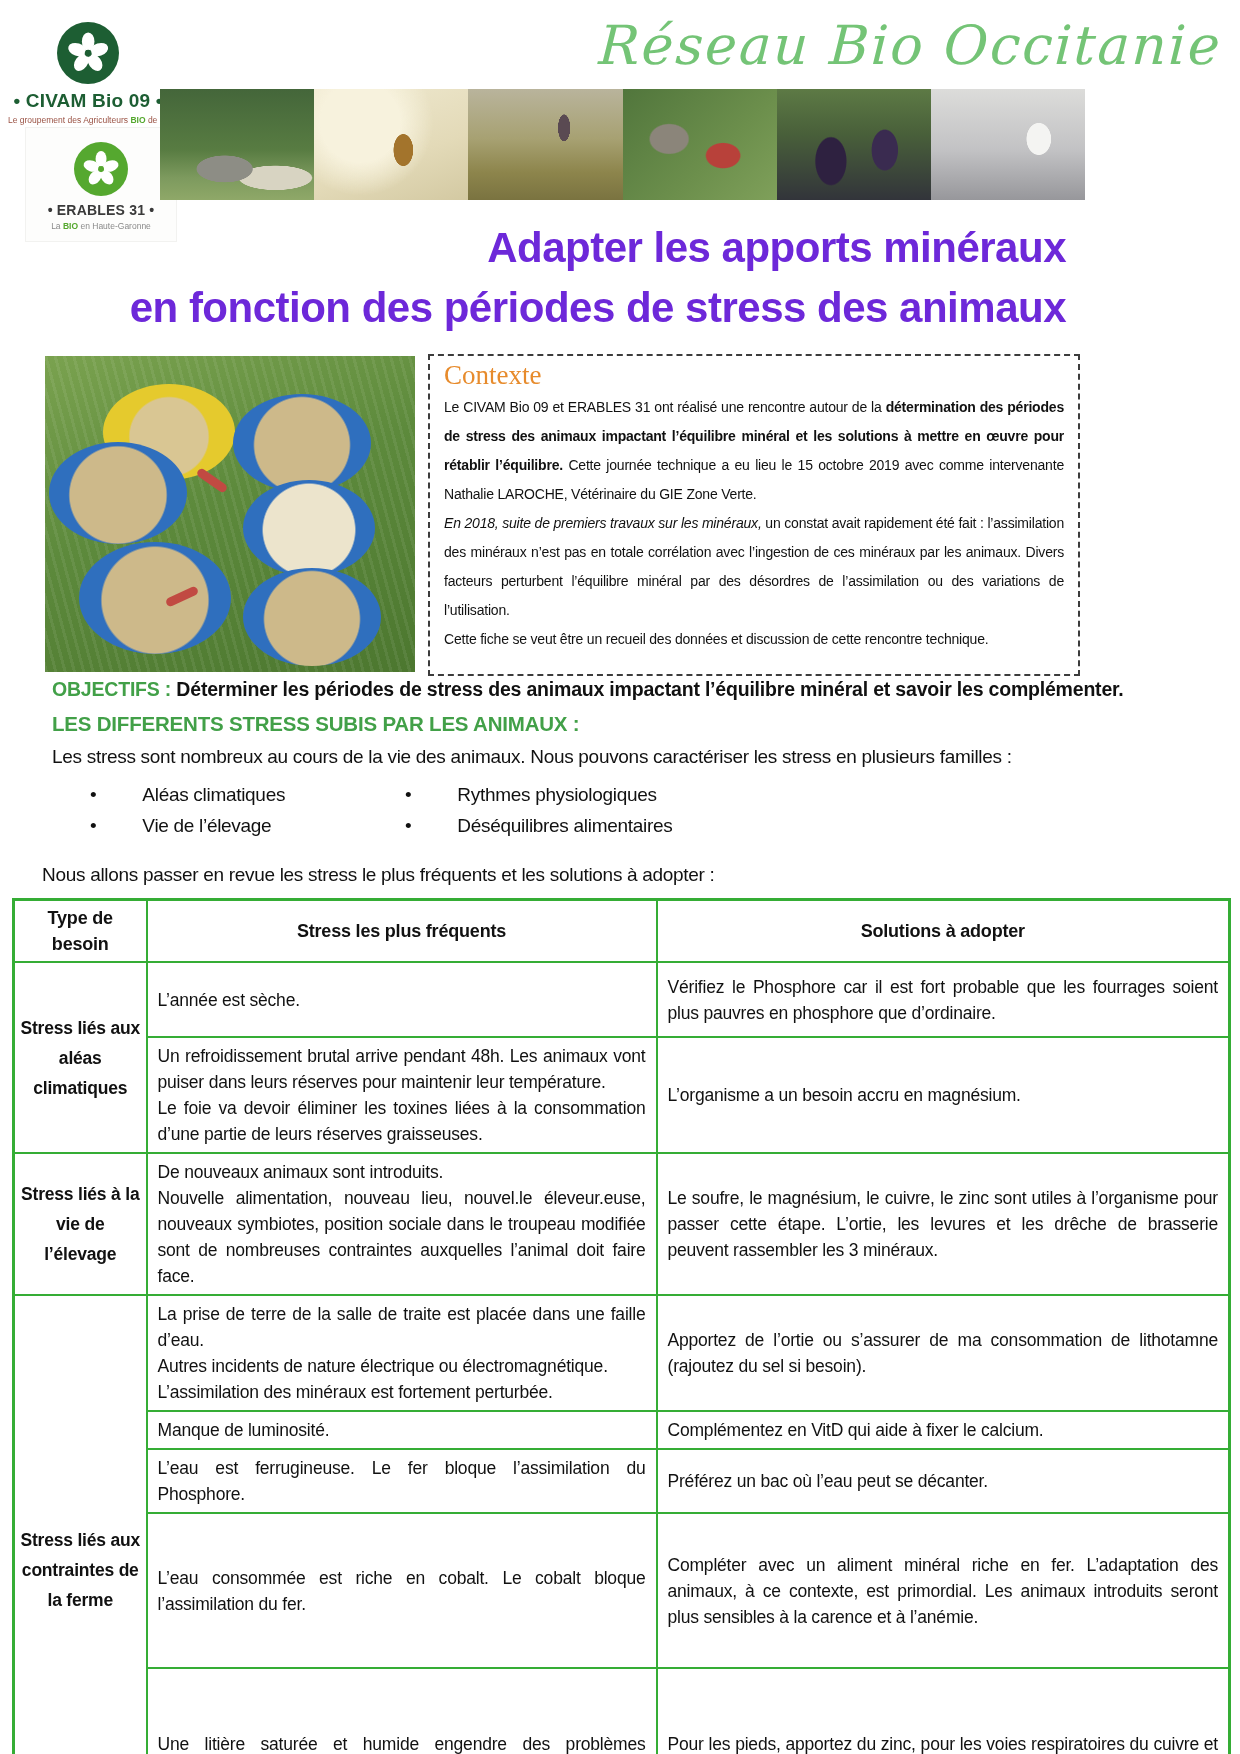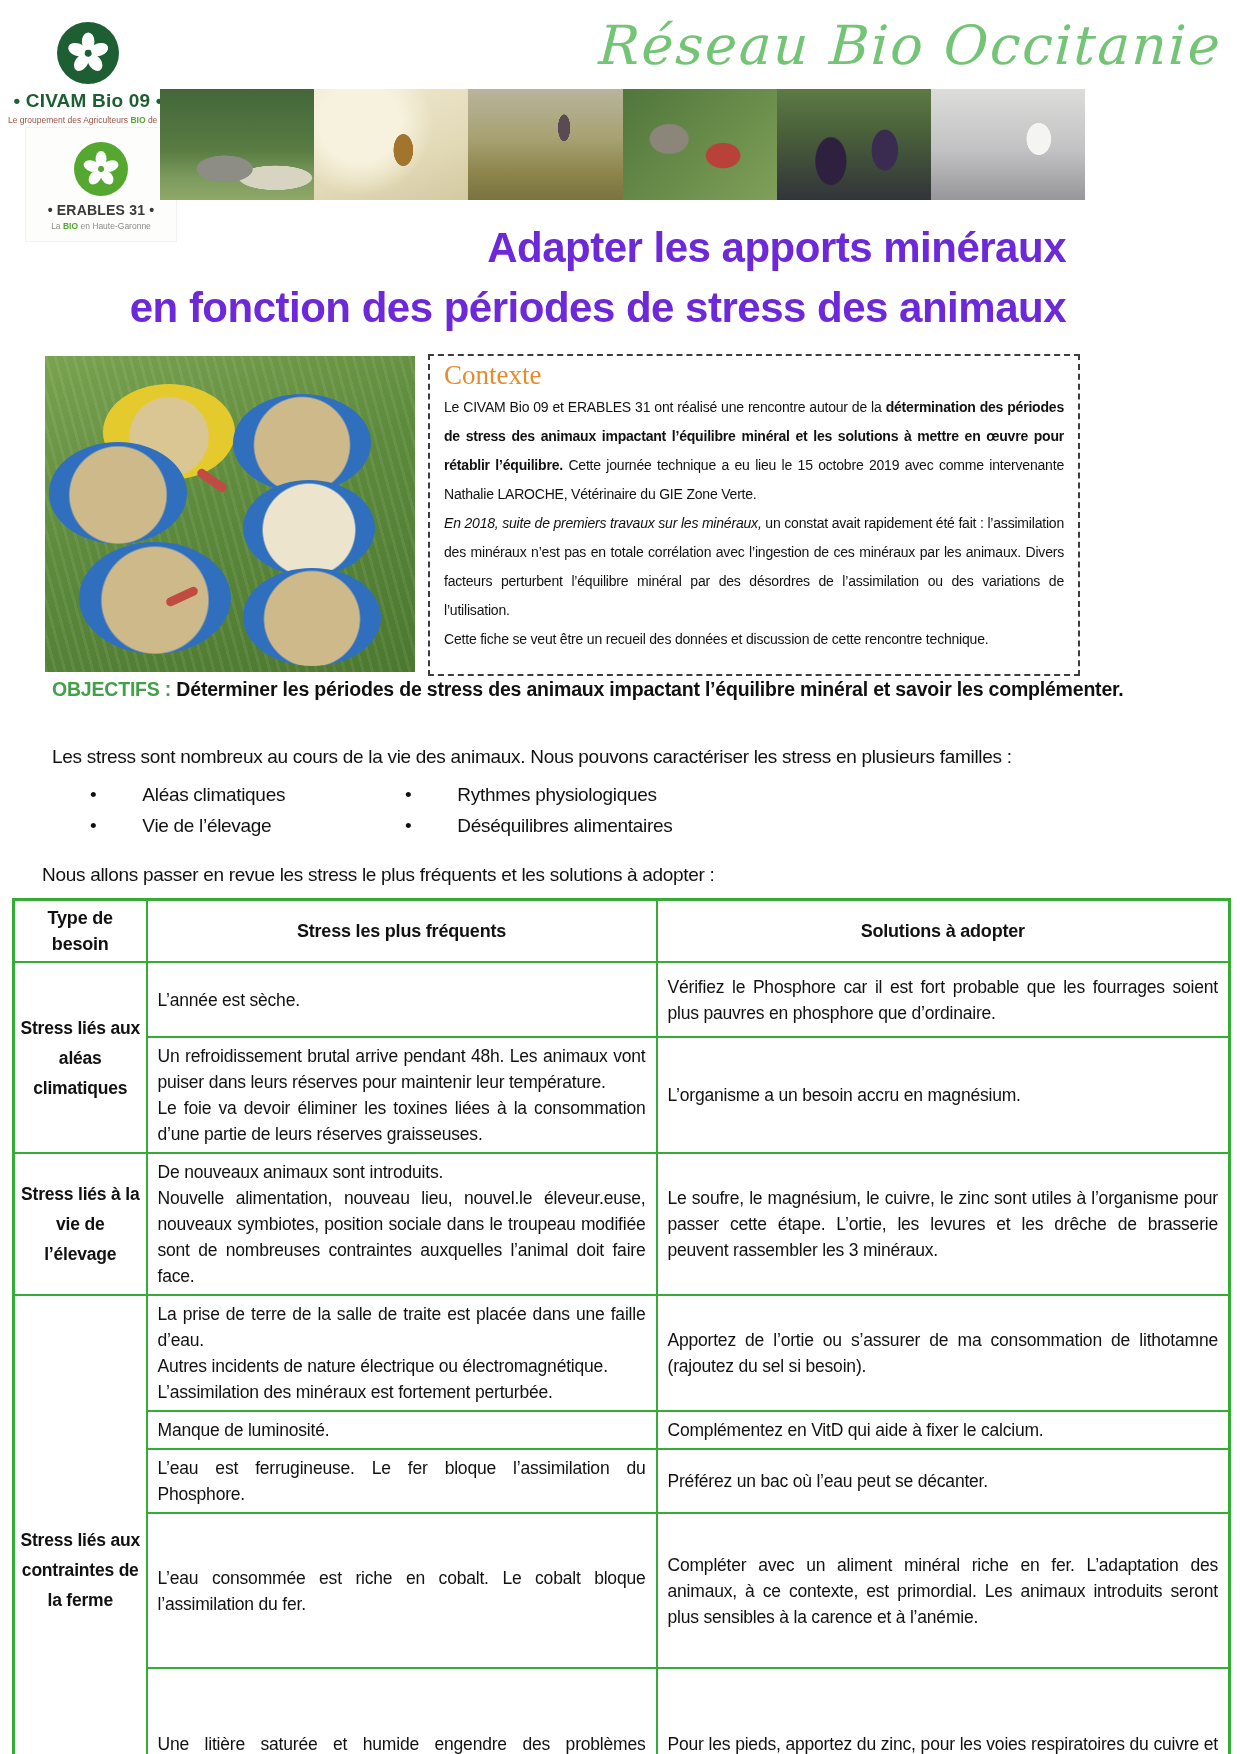--- a/index.html
+++ b/index.html
@@ -190,20 +190,21 @@
 
   <div class="context-box">
     <h2 class="context-heading">Contexte</h2>
     <p><span>Le CIVAM Bio 09 et ERABLES 31 ont réalisé une rencontre autour de la </span><b>détermination des périodes de stress des animaux impactant l’équilibre minéral et les solutions à mettre en œuvre pour rétablir l’équilibre.</b><span> Cette journée technique a eu lieu le 15 octobre 2019 avec comme intervenante Nathalie LAROCHE, Vétérinaire du GIE Zone Verte.</span></p>
     <p><i>En 2018, suite de premiers travaux sur les minéraux,</i><span> un constat avait rapidement été fait  : l’assimilation des minéraux n’est pas en totale corrélation avec l’ingestion de ces minéraux par les animaux. Divers facteurs perturbent l’équilibre minéral par des désordres de l’assimilation ou des variations de l’utilisation.</span></p>
     <p>Cette fiche se veut être un recueil des données et discussion de cette rencontre technique.</p>
   </div>
 
   <p class="objectifs"><span class="green-label">OBJECTIFS :</span><span> Déterminer les périodes de stress des animaux impactant l’équilibre minéral et savoir les complémenter.</span></p>
 
+  <h3 class="section-heading">LES DIFFERENTS STRESS SUBIS PAR LES ANIMAUX :</h3>
 
   <p class="intro">Les stress sont nombreux au cours de la vie des animaux. Nous pouvons caractériser les stress en  plusieurs familles :</p>
 
   <div class="bullets">
     <div class="bullet-col">
       <div class="bullet-item">Aléas climatiques</div>
       <div class="bullet-item">Vie de l’élevage</div>
     </div>
     <div class="bullet-col">
       <div class="bullet-item">Rythmes physiologiques</div>

